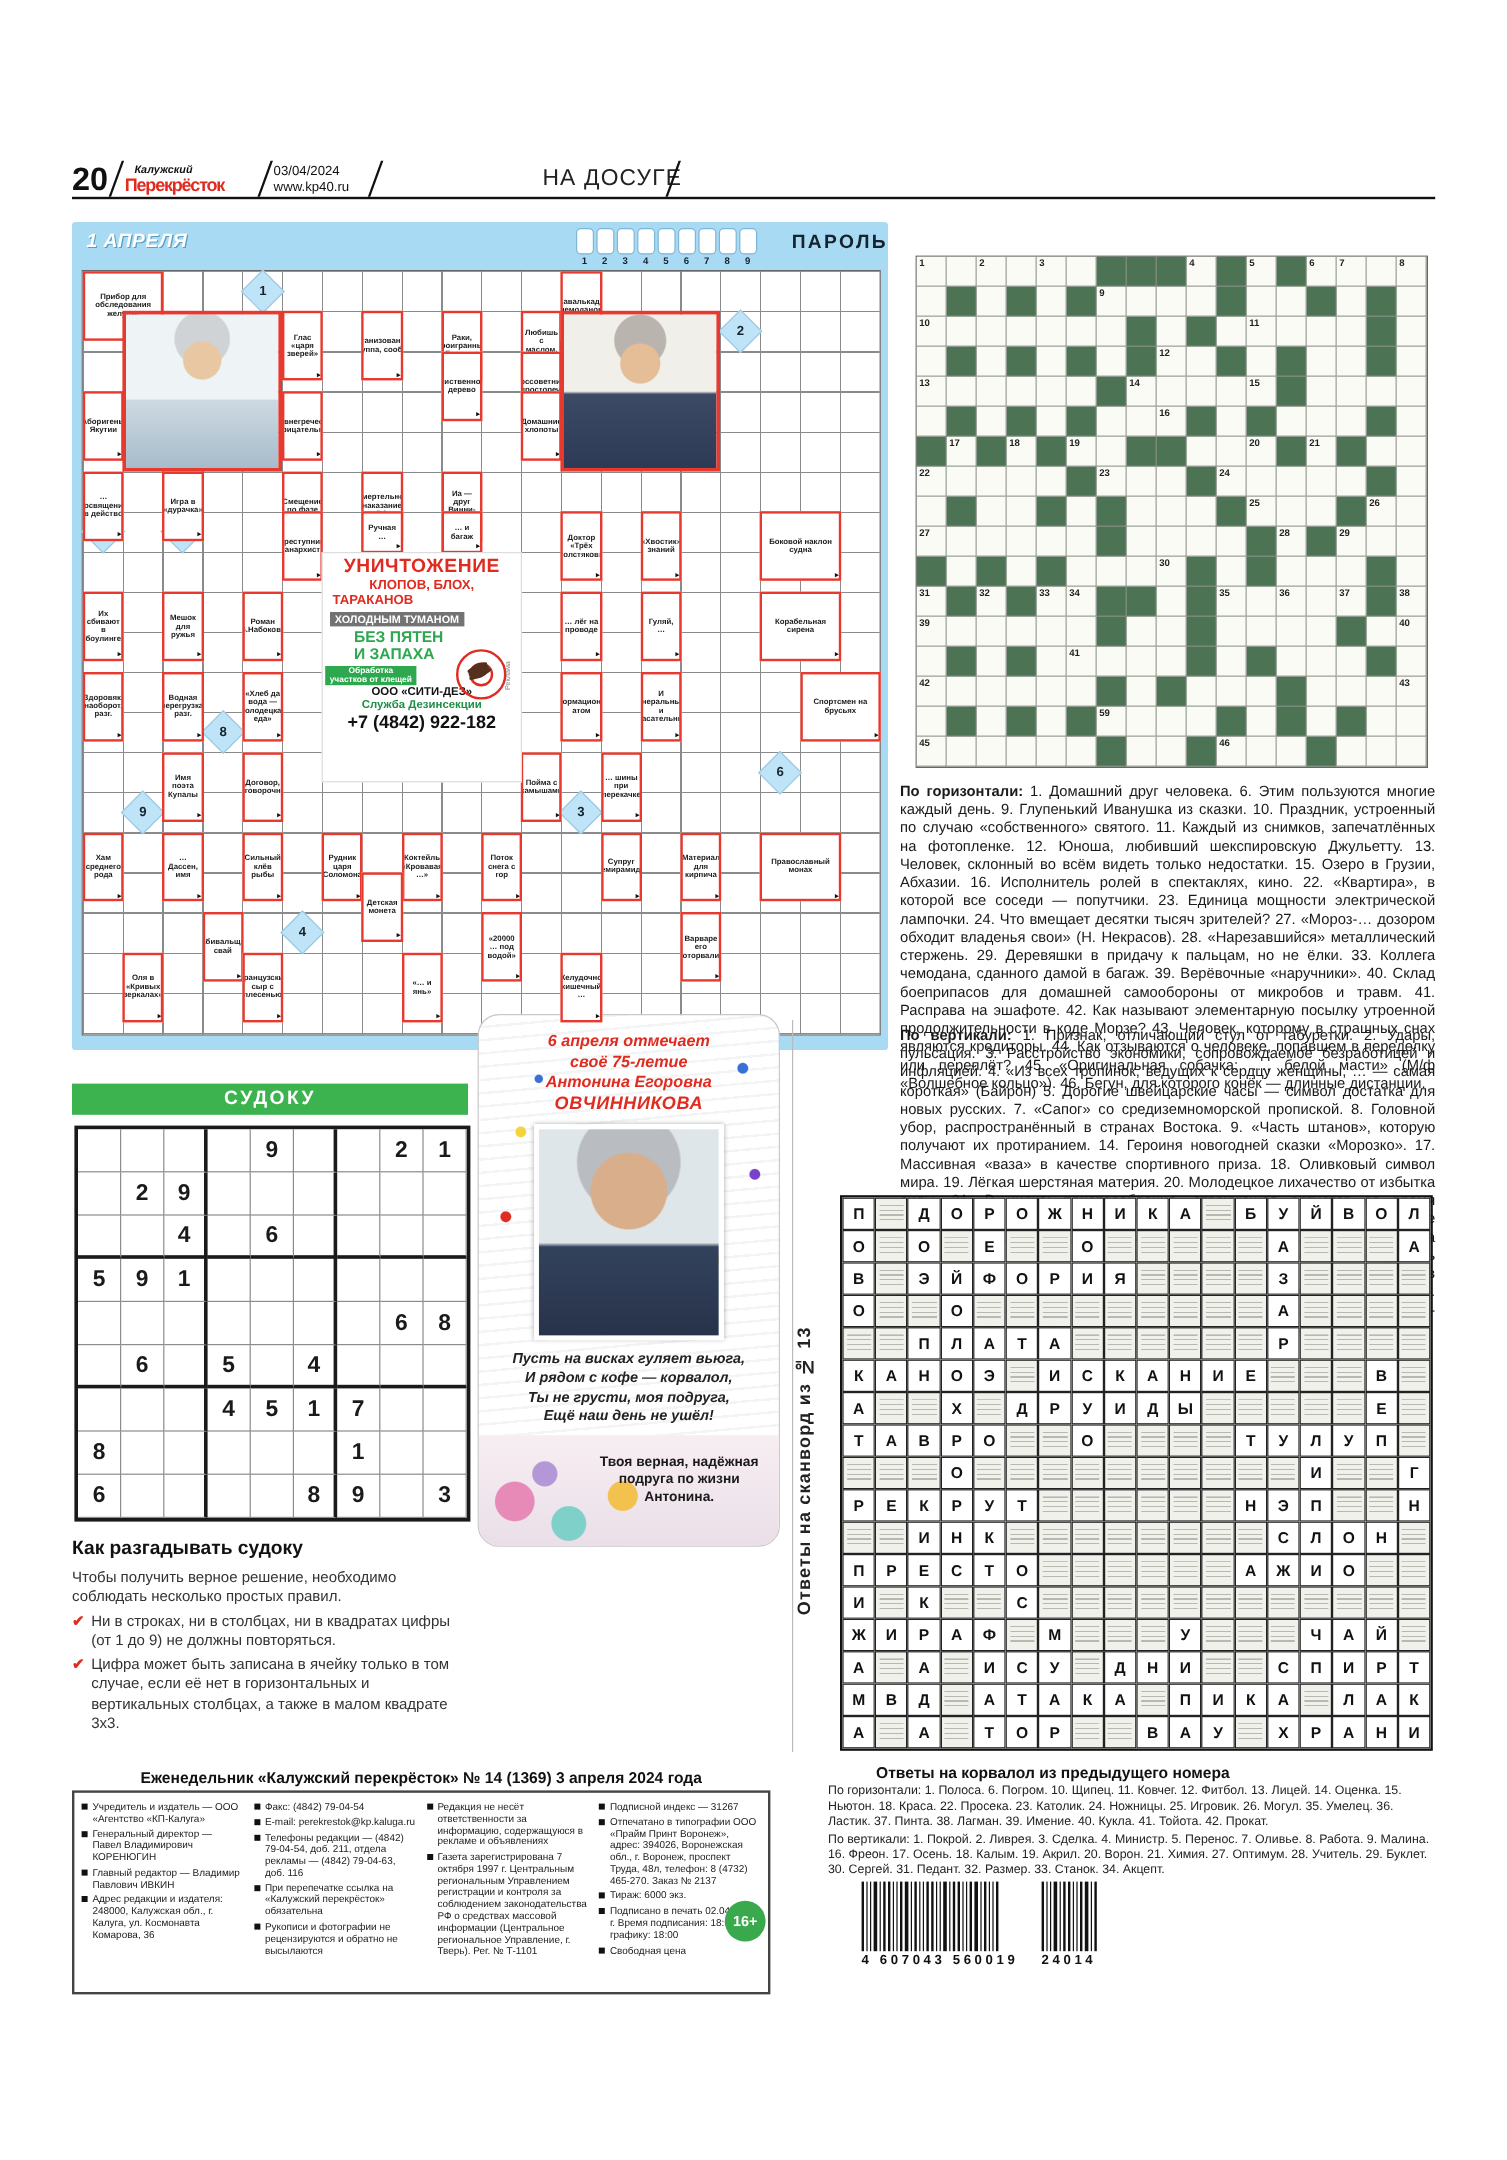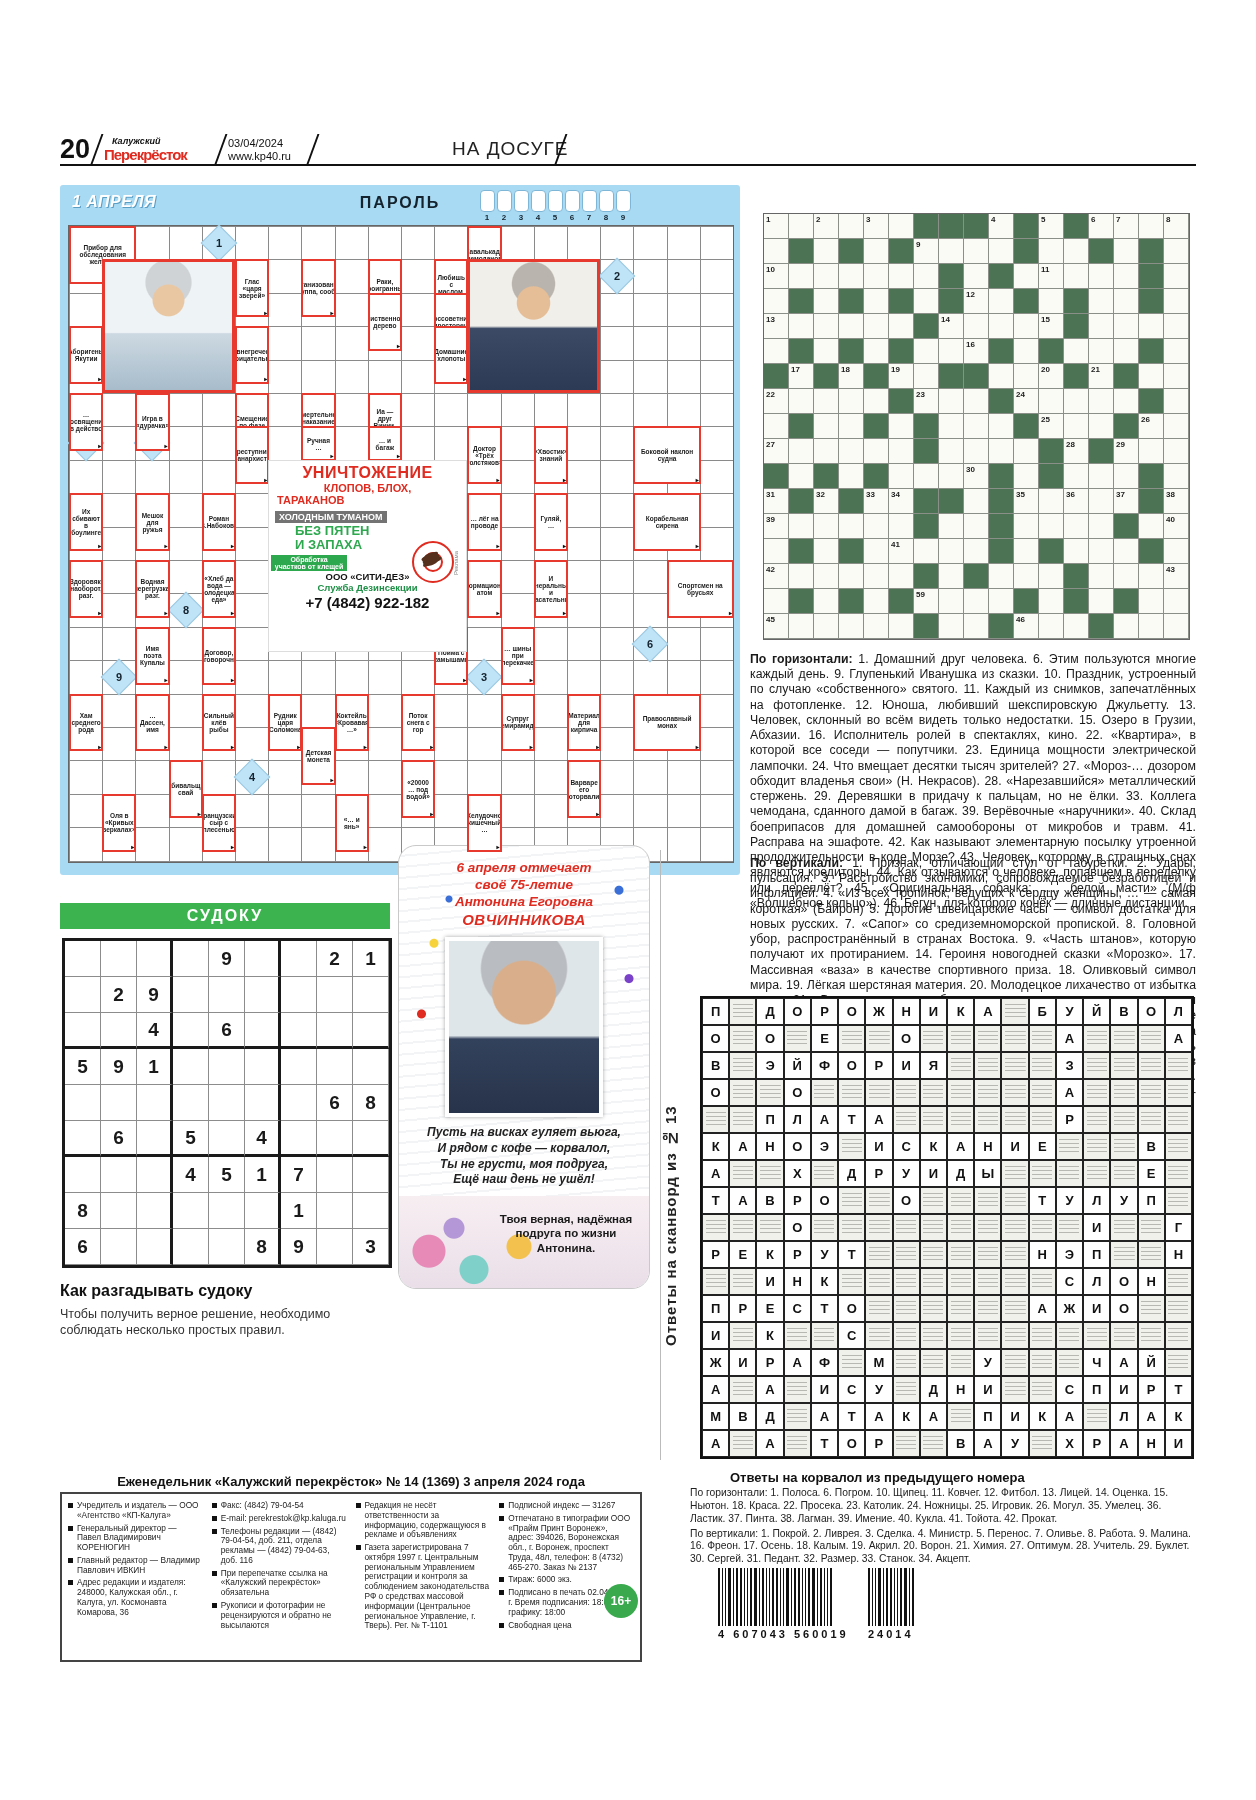--- a/index.html
+++ b/index.html
@@ -10,21 +10,21 @@
   .logo{position:absolute;left:104px;top:136px;width:110px;}
   .logo-top{font-size:9px;font-style:italic;font-weight:bold;color:#111;margin-left:8px;}
   .logo-main{font-size:15px;font-weight:900;color:#e02b20;letter-spacing:-1px;}
   .hdr-date{position:absolute;left:228px;top:137px;font-size:11px;line-height:1.2;}
   .hdr-section{position:absolute;left:452px;top:138px;font-size:19px;letter-spacing:1px;color:#222;}
   .sl{position:absolute;top:134px;width:2px;height:30px;background:#111;transform:skewX(-20deg);}
   
   .sw{position:absolute;left:60px;top:185px;width:680px;height:690px;background:#a8daf3;border-radius:3px;}
   .sw-head{position:absolute;left:0;top:0;width:100%;height:40px;}
   .sw-date{position:absolute;left:12px;top:8px;font-size:16px;font-weight:900;font-style:italic;color:#fff;text-shadow:1px 1px 0 #5b9ec4;letter-spacing:.5px;}
-  .sw-title{position:absolute;left:0;right:0;top:9px;text-align:center;font-size:16px;font-weight:900;color:#15232e;letter-spacing:2px;}
+  .sw-title{position:absolute;left:0;right:0;top:9px;text-align:right;font-size:16px;font-weight:900;color:#15232e;letter-spacing:2px;}
   .pwrow{position:absolute;right:110px;top:5px;display:flex;gap:3px;}
   .pw{width:14px;text-align:center;}
   .pwbox{width:13px;height:20px;background:#fff;border-radius:4px;border:1px solid #7db6d6;}
   .pwn{font-size:8px;font-weight:bold;color:#15232e;margin-top:1px;}
   .sw-grid{position:absolute;left:8px;top:40px;width:664px;height:636px;background:#fff;
     background-image:repeating-linear-gradient(to right,#8a8a8a 0 1px,transparent 1px 33.2px),
                      repeating-linear-gradient(to bottom,#8a8a8a 0 1px,transparent 1px 33.4px);
     border:1px solid #666;}
   .clue{position:absolute;border:2px solid #e8392f;background:#fff;font-size:6.5px;line-height:1.08;font-weight:600;color:#1c1c1c;display:flex;align-items:center;justify-content:center;text-align:center;padding:1px;box-sizing:border-box;overflow:hidden;z-index:3;}
   .clue::after{content:"▸";position:absolute;right:0px;bottom:-1px;font-size:6px;color:#111;}
@@ -177,21 +177,21 @@
           <div class="pw">
             <div class="pwbox"></div>
             <div class="pwn">9</div>
           </div>
         </div>
     </div>
     <div class="sw-grid">
       <div class="photo ph1" style="left:33px;top:33px;width:133px;height:134px"></div>
       <div class="photo ph2" style="left:398px;top:33px;width:133px;height:134px"></div>
 
-      <div class="ad" style="left:199px;top:234px;width:199px;height:192px">
+      <div class="ad" style="left:199px;top:234px;width:167px;height:192px">
         <div class="ad-t1">УНИЧТОЖЕНИЕ</div>
         <div class="ad-t2">КЛОПОВ, БЛОХ,</div>
         <div class="ad-t2" style="text-align:left;margin-left:6px">ТАРАКАНОВ</div>
         <div style="text-align:left;margin-left:4px"><span class="ad-chip1">ХОЛОДНЫМ ТУМАНОМ</span></div>
         <div class="ad-t4">БЕЗ ПЯТЕН</div>
         <div class="ad-t4">И ЗАПАХА</div>
         <span class="ad-chip2">Обработка участков от клещей</span>
         <div class="bugwrap">
             <div class="bugring"></div>
             <div class="bug"></div>
@@ -366,20 +366,24 @@
       <div></div>
       <div></div>
       <div class="br">8</div>
       <div>9</div>
       <div></div>
       <div>3</div>
     </div>
   <div class="howto">
     <h3>Как разгадывать судоку</h3>
     <p>Чтобы получить верное решение, необходимо соблюдать несколько простых правил.</p>
+    <div id="su-rules">
+        <div class="rule">Ни в строках, ни в столбцах, ни в квадратах цифры (от 1 до 9) не должны повторяться.</div>
+        <div class="rule">Цифра может быть записана в ячейку только в том случае, если её нет в горизонтальных и вертикальных столбцах, а также в малом квадрате 3х3.</div>
+      </div>
   </div>
 
   <div class="card">
     <div class="card-title">
       <div>6 апреля отмечает</div>
       <div>своё 75-летие</div>
       <div>Антонина Егоровна</div>
       <div class="big">ОВЧИННИКОВА</div>
     </div>
     <div class="card-photo"></div>

